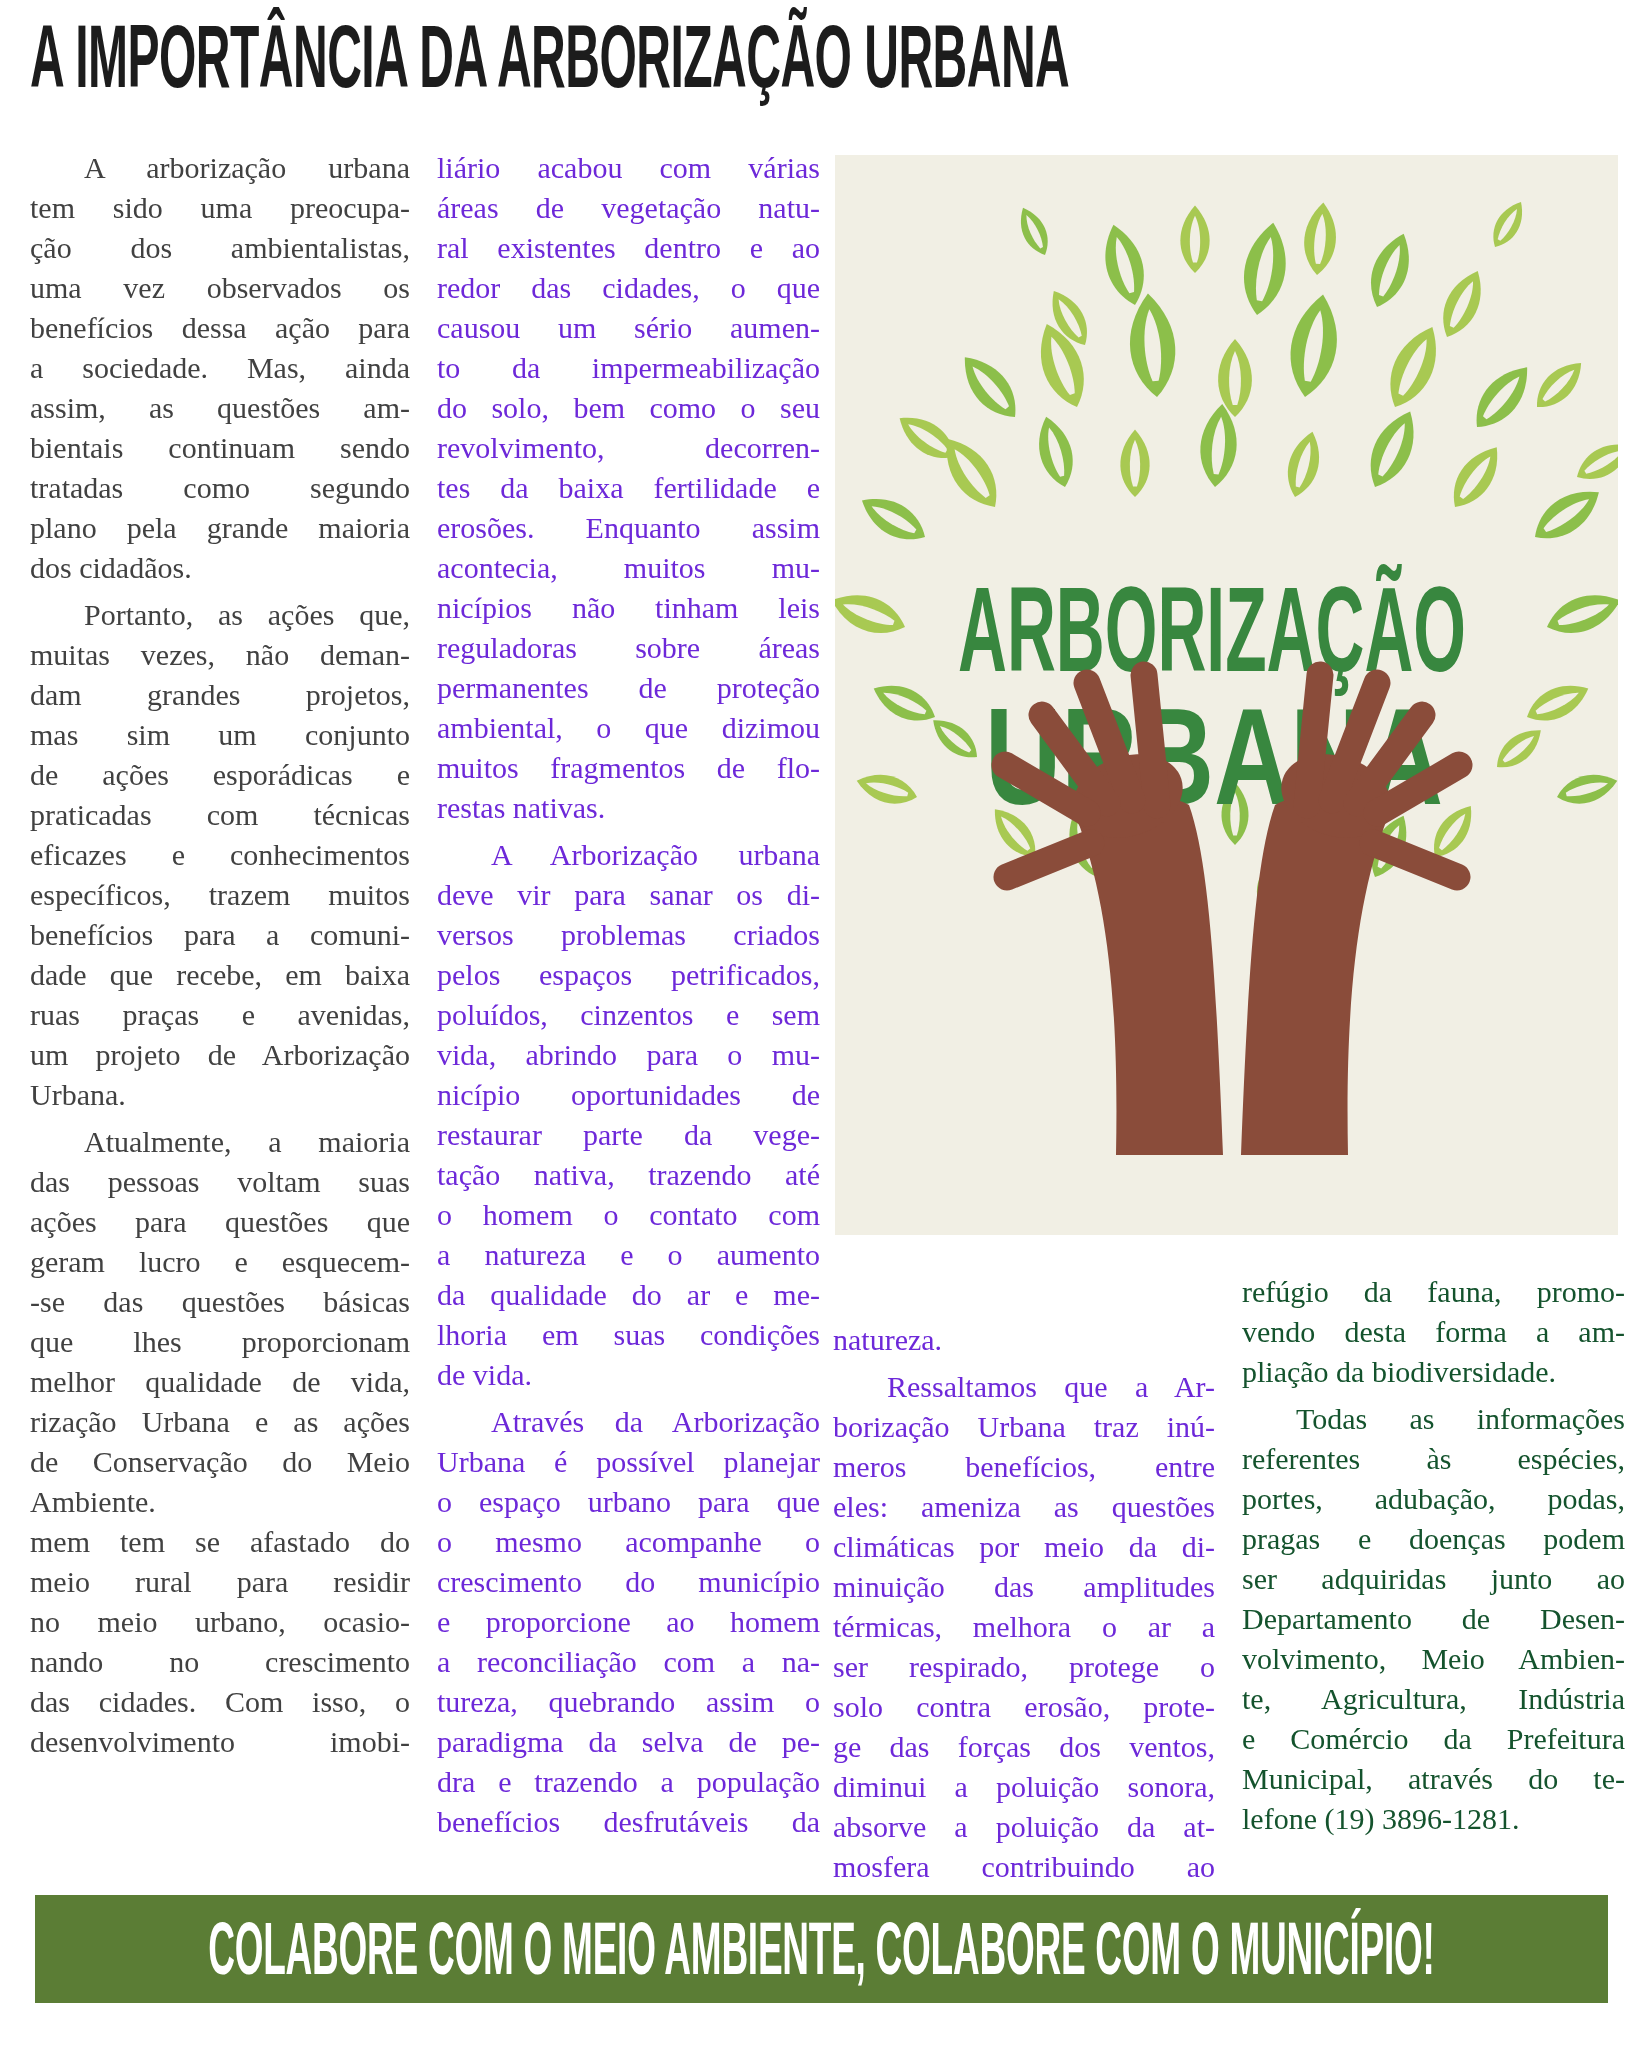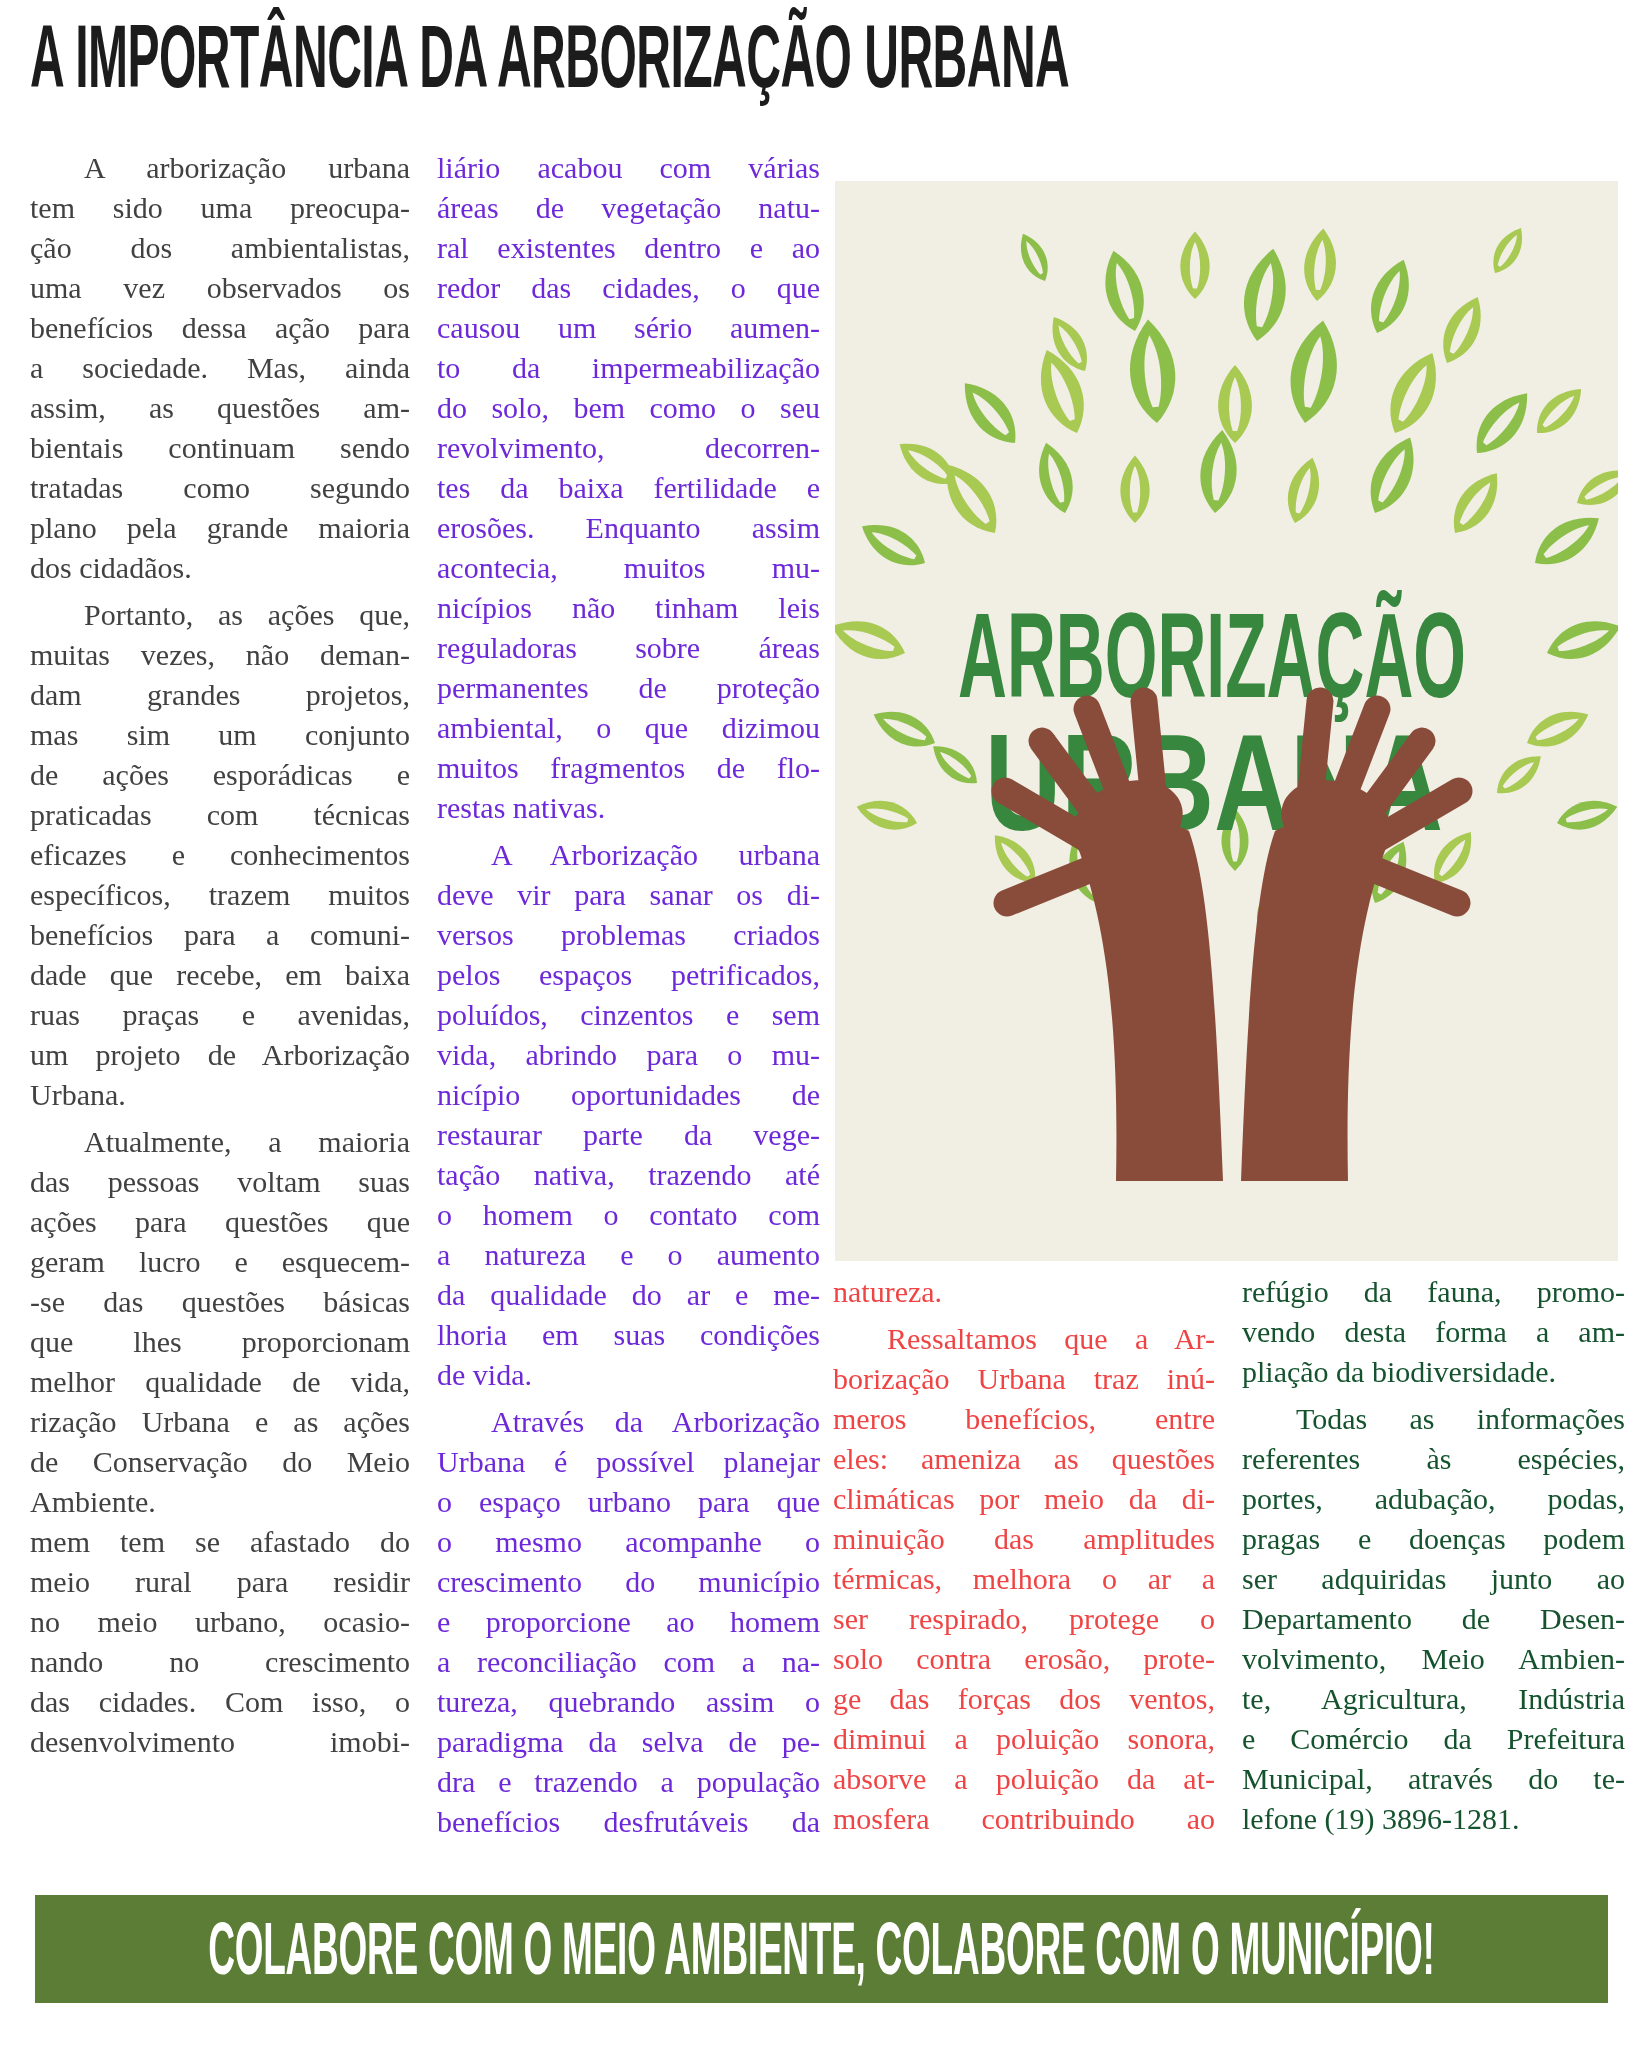--- a/index.html
+++ b/index.html
@@ -39,21 +39,21 @@
     text-justify:inter-word;
     height:40px;
     overflow:visible;
   }
   .ln.end{text-align-last:left;}
   .ln.start{text-indent:54px;margin-top:7px;}
   .ln.start:first-child{margin-top:0;}
   
   #poster{
     position:absolute;left:835px;top:155px;
-    width:783px;height:1080px;margin-top:26px;
+    width:783px;height:1080px;
   }
   #poster svg{display:block;}
   
   #banner{
     position:absolute;left:35px;top:1895px;
     width:1573px;height:108px;
     display:flex;align-items:center;justify-content:center;
   }
   #banner .banner-text{
     font-family:"Liberation Sans", sans-serif;
@@ -232,21 +232,21 @@
             <line x1="322" y1="650" x2="309" y2="520"></line>
             <line x1="297" y1="645" x2="252" y2="528"></line>
             <line x1="272" y1="648" x2="207" y2="560"></line>
             <line x1="252" y1="658" x2="170" y2="610"></line>
             <line x1="256" y1="688" x2="172" y2="722"></line>
           </g>
         </g>
       </svg>
     </div>
 
-  <div id="col-3" class="col" style="color: #ef4444;">
+  <div id="col-3" class="col" style="color: #6d28d9; margin-top: 48px;">
       <div class="ln end">natureza.</div>
       <div class="ln start">Ressaltamos que a Ar-</div>
       <div class="ln mid">borização Urbana traz inú-</div>
       <div class="ln mid">meros benefícios, entre</div>
       <div class="ln mid">eles: ameniza as questões</div>
       <div class="ln mid">climáticas por meio da di-</div>
       <div class="ln mid">minuição das amplitudes</div>
       <div class="ln mid">térmicas, melhora o ar a</div>
       <div class="ln mid">ser respirado, protege o</div>
       <div class="ln mid">solo contra erosão, prote-</div>

